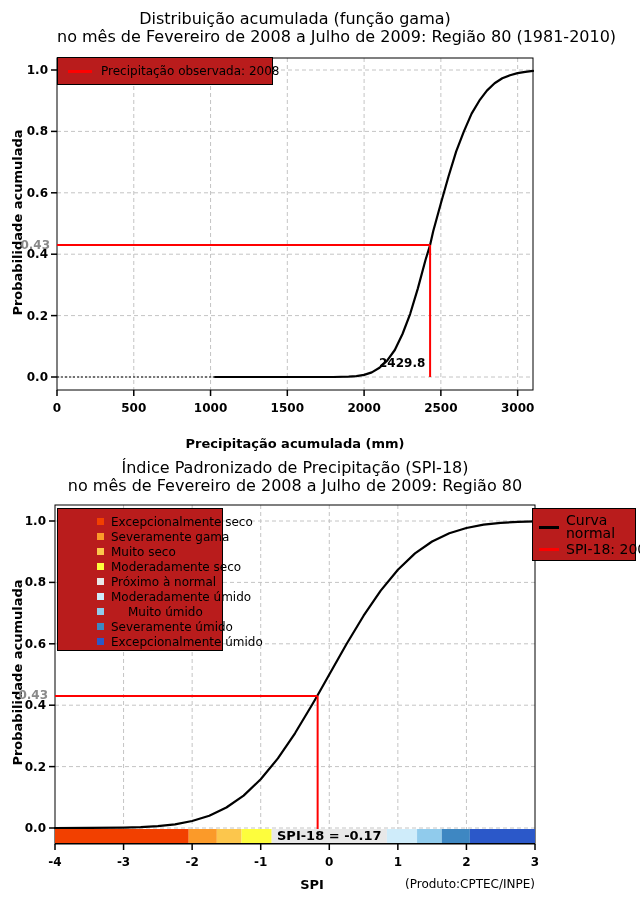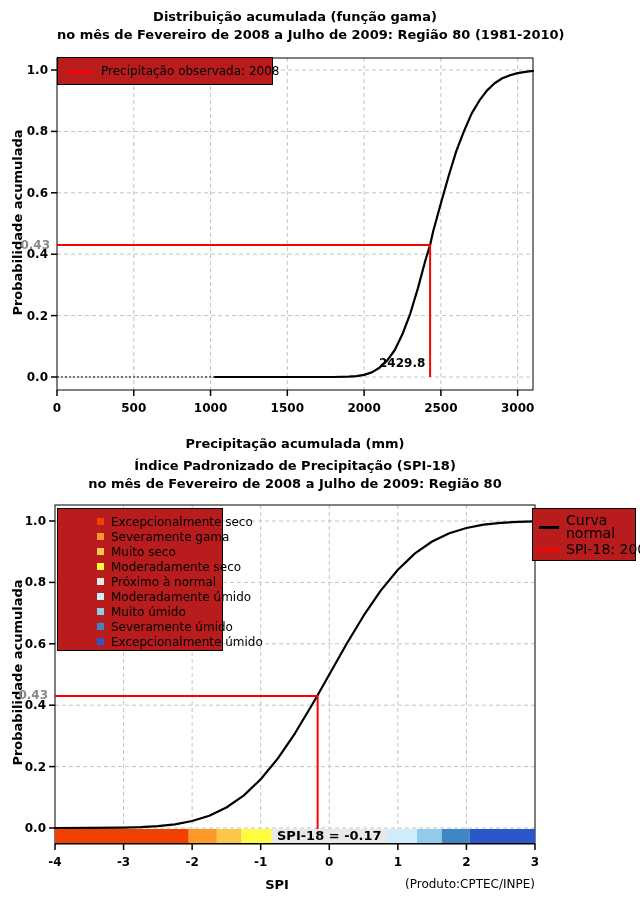--- a/index.html
+++ b/index.html
@@ -1,19 +1,19 @@
 <!DOCTYPE html>
 <html><head>
 <meta charset="utf-8">
 <style>
   html,body{margin:0;padding:0;background:#fff;}
   body{width:640px;height:900px;position:relative;overflow:hidden;
        font-family:"DejaVu Sans","Liberation Sans",sans-serif;color:#000;}
   .abs{position:absolute;}
-  .title{font-size:13px;font-weight:bold;text-align:center;white-space:nowrap;}
+  .title{font-size:16px;font-weight:normal;text-align:center;white-space:nowrap;}
   .axlab{font-size:13px;font-weight:bold;text-align:center;}
   .ylab{position:absolute;width:200px;text-align:center;font-size:13px;font-weight:bold;
         transform:rotate(-90deg);transform-origin:center;}
   .marker-p{position:absolute;width:34px;text-align:right;font-size:12px;font-weight:bold;color:#8a8a8a;}
   .marker-v{position:absolute;font-size:12px;font-weight:bold;}
   .legend-box{position:absolute;background:#b91c1c;border:1px solid #000;box-sizing:border-box;}
   .lg-row{display:flex;align-items:center;}
   .lg-line{display:inline-block;width:24px;height:3px;flex:0 0 24px;}
   .lg-sq{display:inline-block;width:7px;height:7px;flex:0 0 7px;margin-right:7px;}
   .lg-txt{font-size:12px;white-space:nowrap;}
@@ -138,21 +138,21 @@
   </div>
 </div>
 
 <div class="marker-p" style="left:16px;top:238px;">0.43</div>
 <div class="marker-v" style="left:379px;top:356px;width:80px;text-align:left;">2429.8</div>
 
 <div class="abs title" style="left:55px;top:458px;width:480px;">Índice Padronizado de Precipitação (SPI-18)</div>
 <div class="abs title" style="left:55px;top:476px;width:480px;">no mês de Fevereiro de 2008 a Julho de 2009: Região 80</div>
 
 <div class="ylab" style="left:-83px;top:665px;">Probabilidade acumulada</div>
-<div class="abs axlab" style="left:37px;top:877px;width:480px;">SPI</div>
+<div class="abs axlab" style="left:72px;top:877px;width:480px;">SPI</div>
 
 <div class="legend-box" style="left:57px;top:508px;width:166px;height:143px;padding-left:32px;">
   <div style="padding:5px 0 0 7px;">
     <div class="lg-row" style="height:15px;">
         <span class="lg-sq" style="background: rgb(242, 64, 0);"></span>
         <span class="lg-txt">Excepcionalmente seco</span>
       </div>
     <div class="lg-row" style="height:15px;">
         <span class="lg-sq" style="background: rgb(251, 154, 41);"></span>
         <span class="lg-txt">Severamente gama</span>
@@ -166,21 +166,21 @@
         <span class="lg-txt">Moderadamente seco</span>
       </div>
     <div class="lg-row" style="height:15px;">
         <span class="lg-sq" style="background: rgb(232, 232, 232);"></span>
         <span class="lg-txt">Próximo à normal</span>
       </div>
     <div class="lg-row" style="height:15px;">
         <span class="lg-sq" style="background: rgb(207, 236, 250);"></span>
         <span class="lg-txt">Moderadamente úmido</span>
       </div>
-    <div class="lg-row" style="height:15px;">
+    <div class="lg-row" style="height:15px;gap:17px;">
         <span class="lg-sq" style="background: rgb(144, 203, 236);"></span>
         <span class="lg-txt">Muito úmido</span>
       </div>
     <div class="lg-row" style="height:15px;text-align:center;">
         <span class="lg-sq" style="background: rgb(62, 135, 194);"></span>
         <span class="lg-txt">Severamente úmido</span>
       </div>
     <div class="lg-row" style="height:15px;">
         <span class="lg-sq" style="background: rgb(43, 88, 201);"></span>
         <span class="lg-txt">Excepcionalmente úmido</span>

